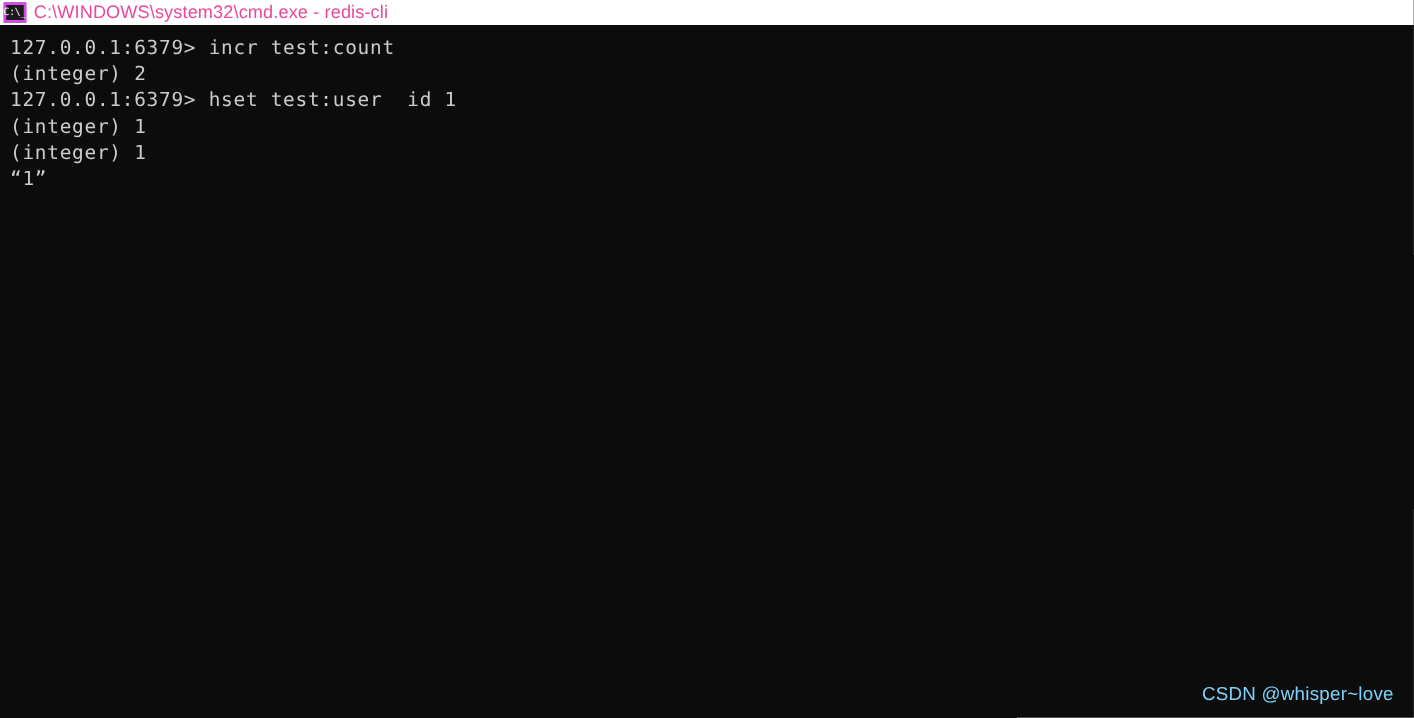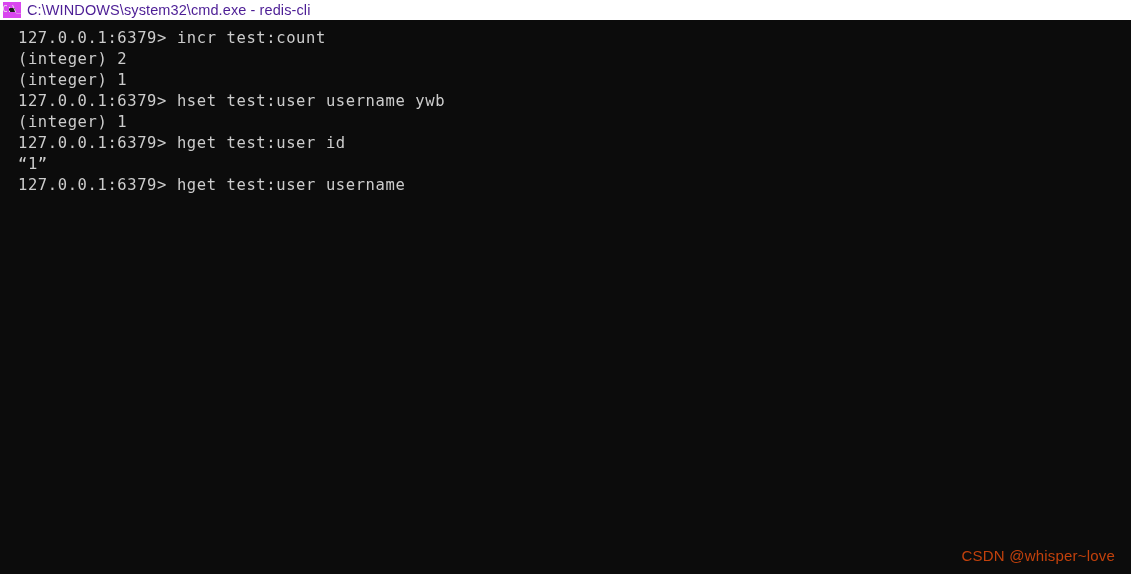--- a/index.html
+++ b/index.html
@@ -33,40 +33,40 @@
     align-items: center;
     box-sizing: border-box;
     padding-left: 3px;
   }
   #app-icon {
     width: 18px;
     height: 16px;
     flex: 0 0 auto;
     position: relative;
     background: #1a1a1a;
-    border: 6px solid #d946ef;
+    border: 2px solid #d946ef;
     box-sizing: border-box;
     display: flex;
     align-items: center;
     justify-content: center;
     margin-right: 6px;
   }
   #app-icon .glyph {
     font-family: "DejaVu Sans Mono", monospace;
     font-size: 8px;
     line-height: 8px;
     color: #e8e8e8;
     letter-spacing: -0.5px;
     transform: scaleX(1.05);
     white-space: nowrap;
   }
   #title-text {
     font-family: "Liberation Sans", sans-serif;
     font-size: 14.5px;
-    color: #4c1d95;
+    color: #ec4899;
     letter-spacing: 0.1px;
     white-space: nowrap;
     line-height: 20px;
   }
 
   
   #console {
     position: absolute;
     left: 0;
     top: 20px;
@@ -82,55 +82,53 @@
     width: 1131px;
   }
   .cline {
     font-family: "DejaVu Sans Mono", "Liberation Mono", monospace;
     font-size: 15.5px;
     line-height: 21px;
     height: 21px;
     color: #cccccc;
     white-space: pre;
     letter-spacing: 0.6px;
-    padding-left: 18px;
+    padding-left: 8px;
   }
 
   
   #watermark {
     position: absolute;
     right: 16px;
     bottom: 10px;
     font-family: "Liberation Sans", sans-serif;
     font-size: 15px;
-    color: #c2410c;
+    color: #7dd3fc;
     white-space: nowrap;
     letter-spacing: 0.2px;
   }
 </style>
 </head>
 <body>
 
 <div id="window">
 
   <div id="titlebar">
     <div id="app-icon">
       <span class="glyph">C:\_</span>
     </div>
     <div id="title-text">C:\WINDOWS\system32\cmd.exe - redis-cli</div>
   </div>
 
   <div id="console">
     <div id="console-lines">
         <div class="cline">127.0.0.1:6379&gt; incr test:count</div>
         <div class="cline">(integer) 2</div>
+        <div class="cline">127.0.0.1:6379&gt; hset test:user  id 1</div>
         <div class="cline">(integer) 1</div>
-        <div class="cline">127.0.0.1:6379&gt; hset test:user username ywb</div>
         <div class="cline">(integer) 1</div>
-        <div class="cline">127.0.0.1:6379&gt; hget test:user id</div>
         <div class="cline">“1”</div>
-        <div class="cline">127.0.0.1:6379&gt; hget test:user username</div>
       </div>
   </div>
 
   <div id="watermark">CSDN @whisper~love</div>
 
 </div>
 
 </body></html>

